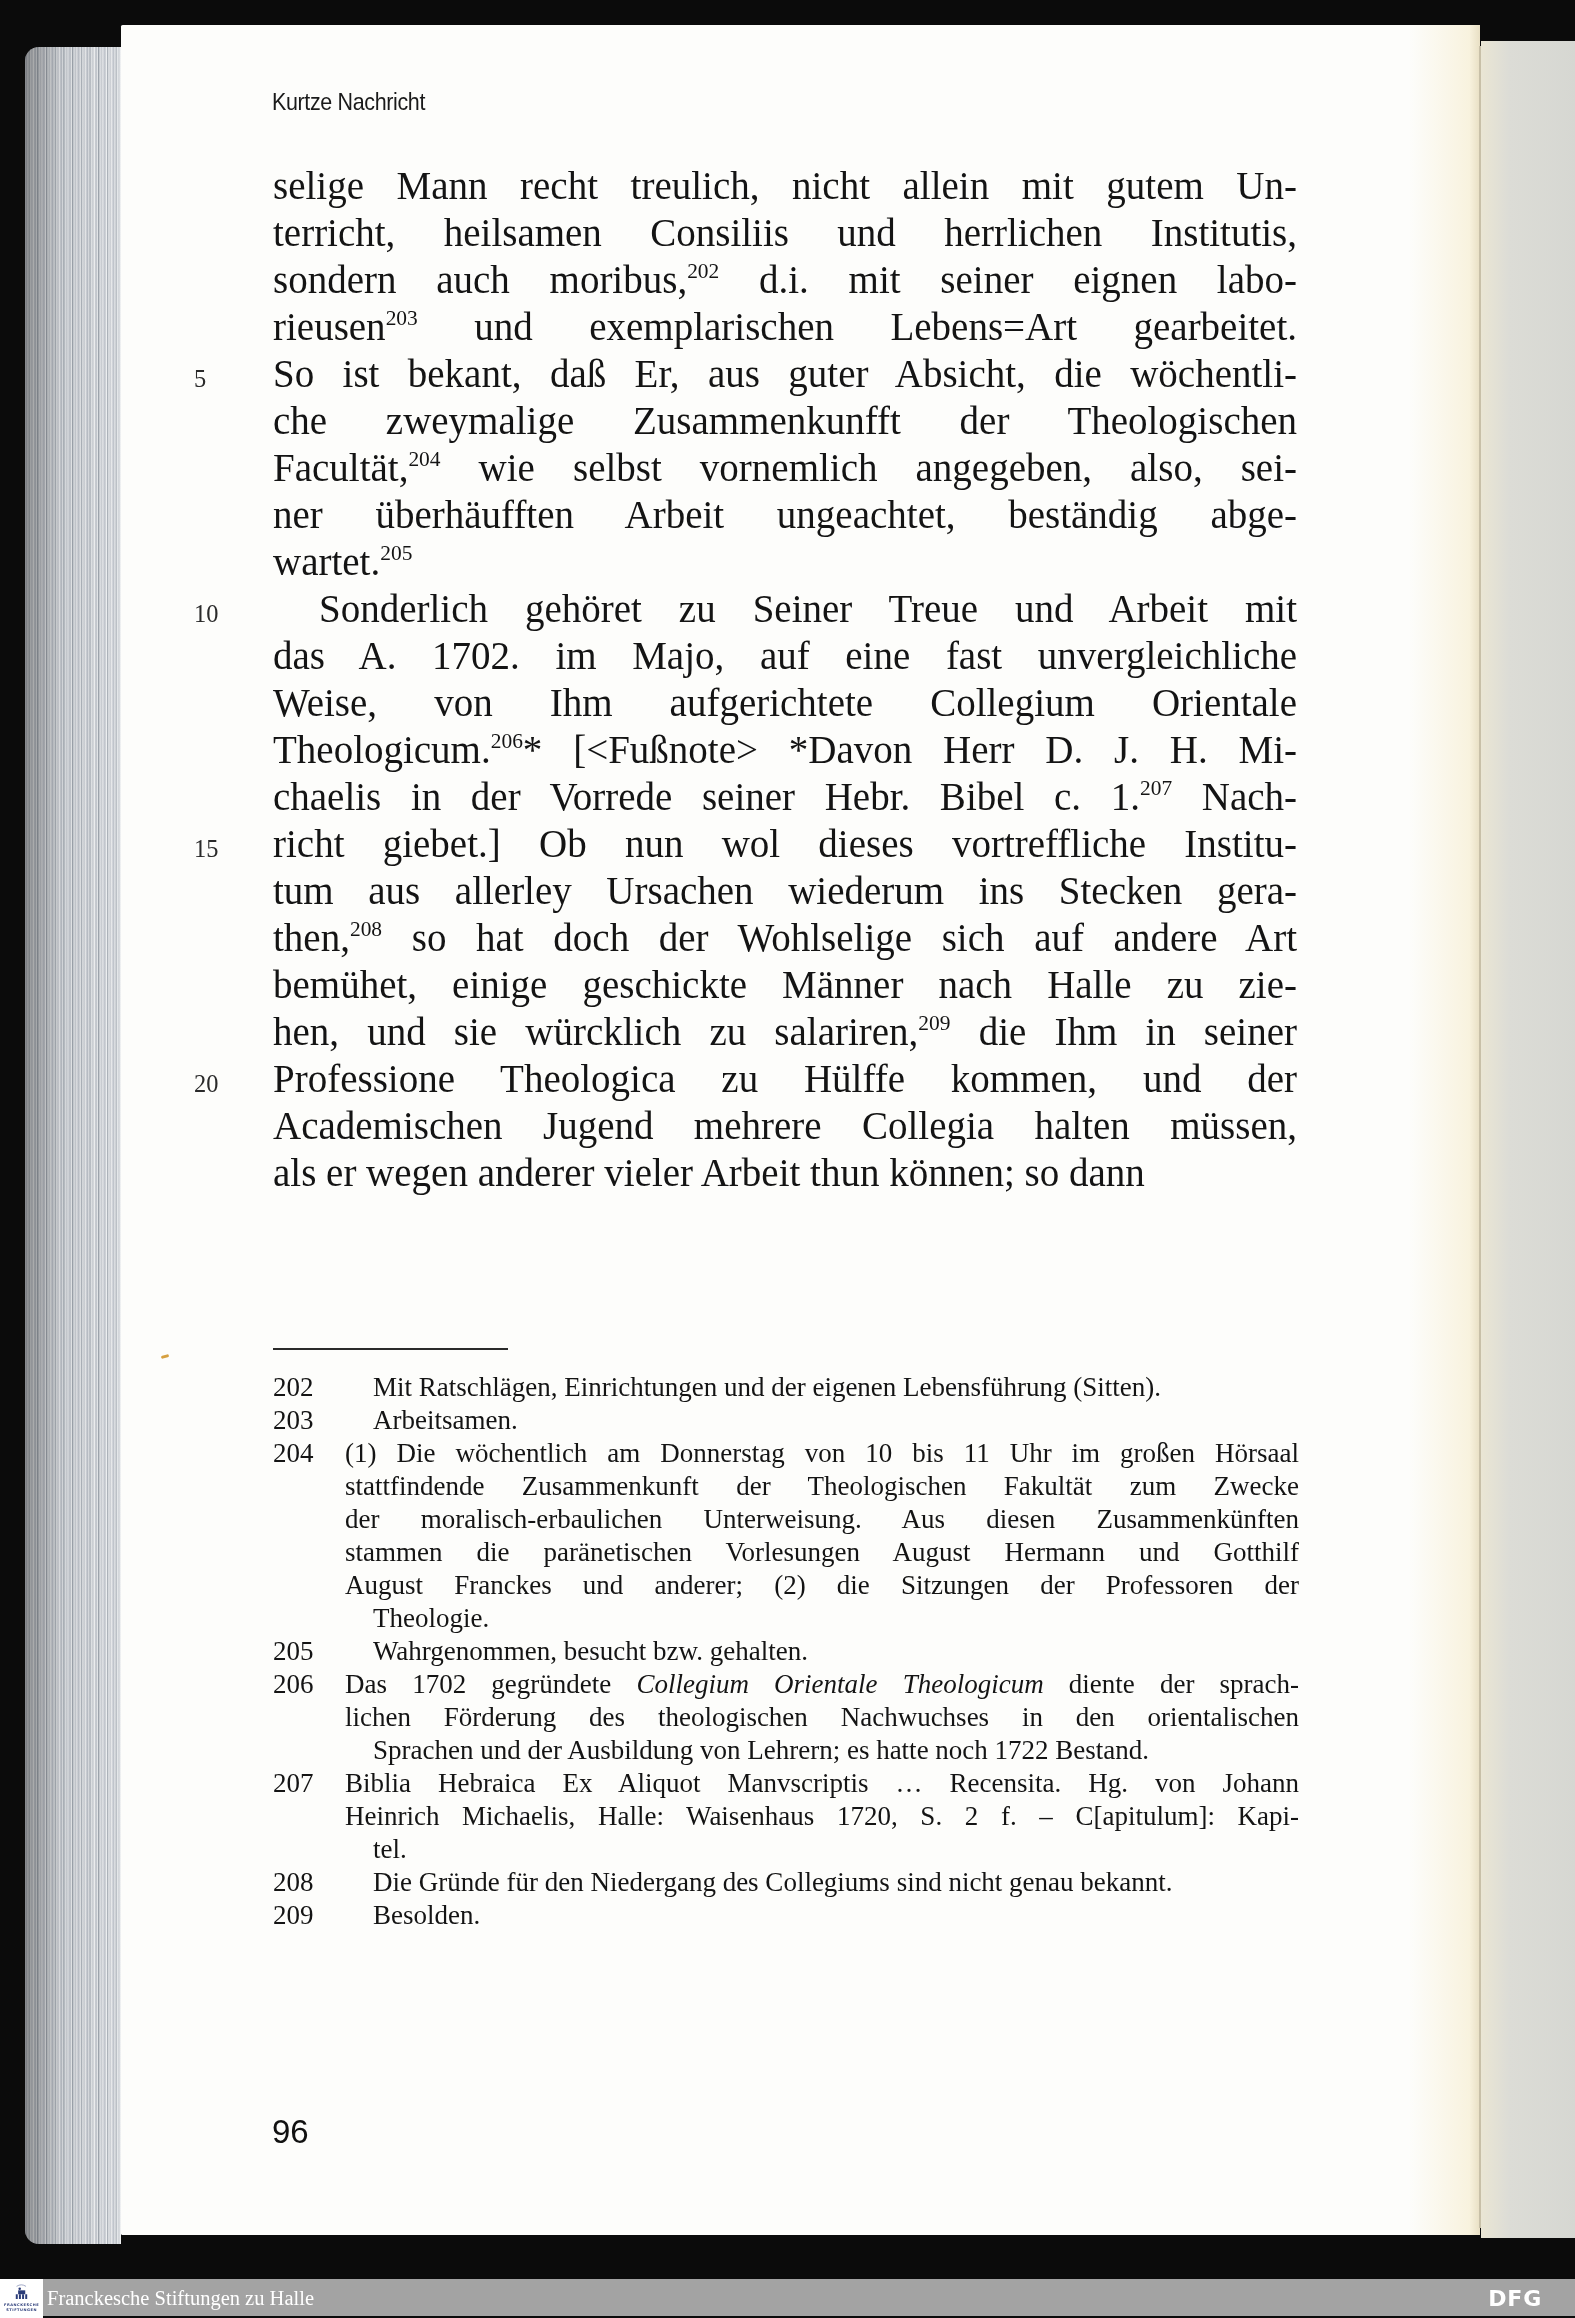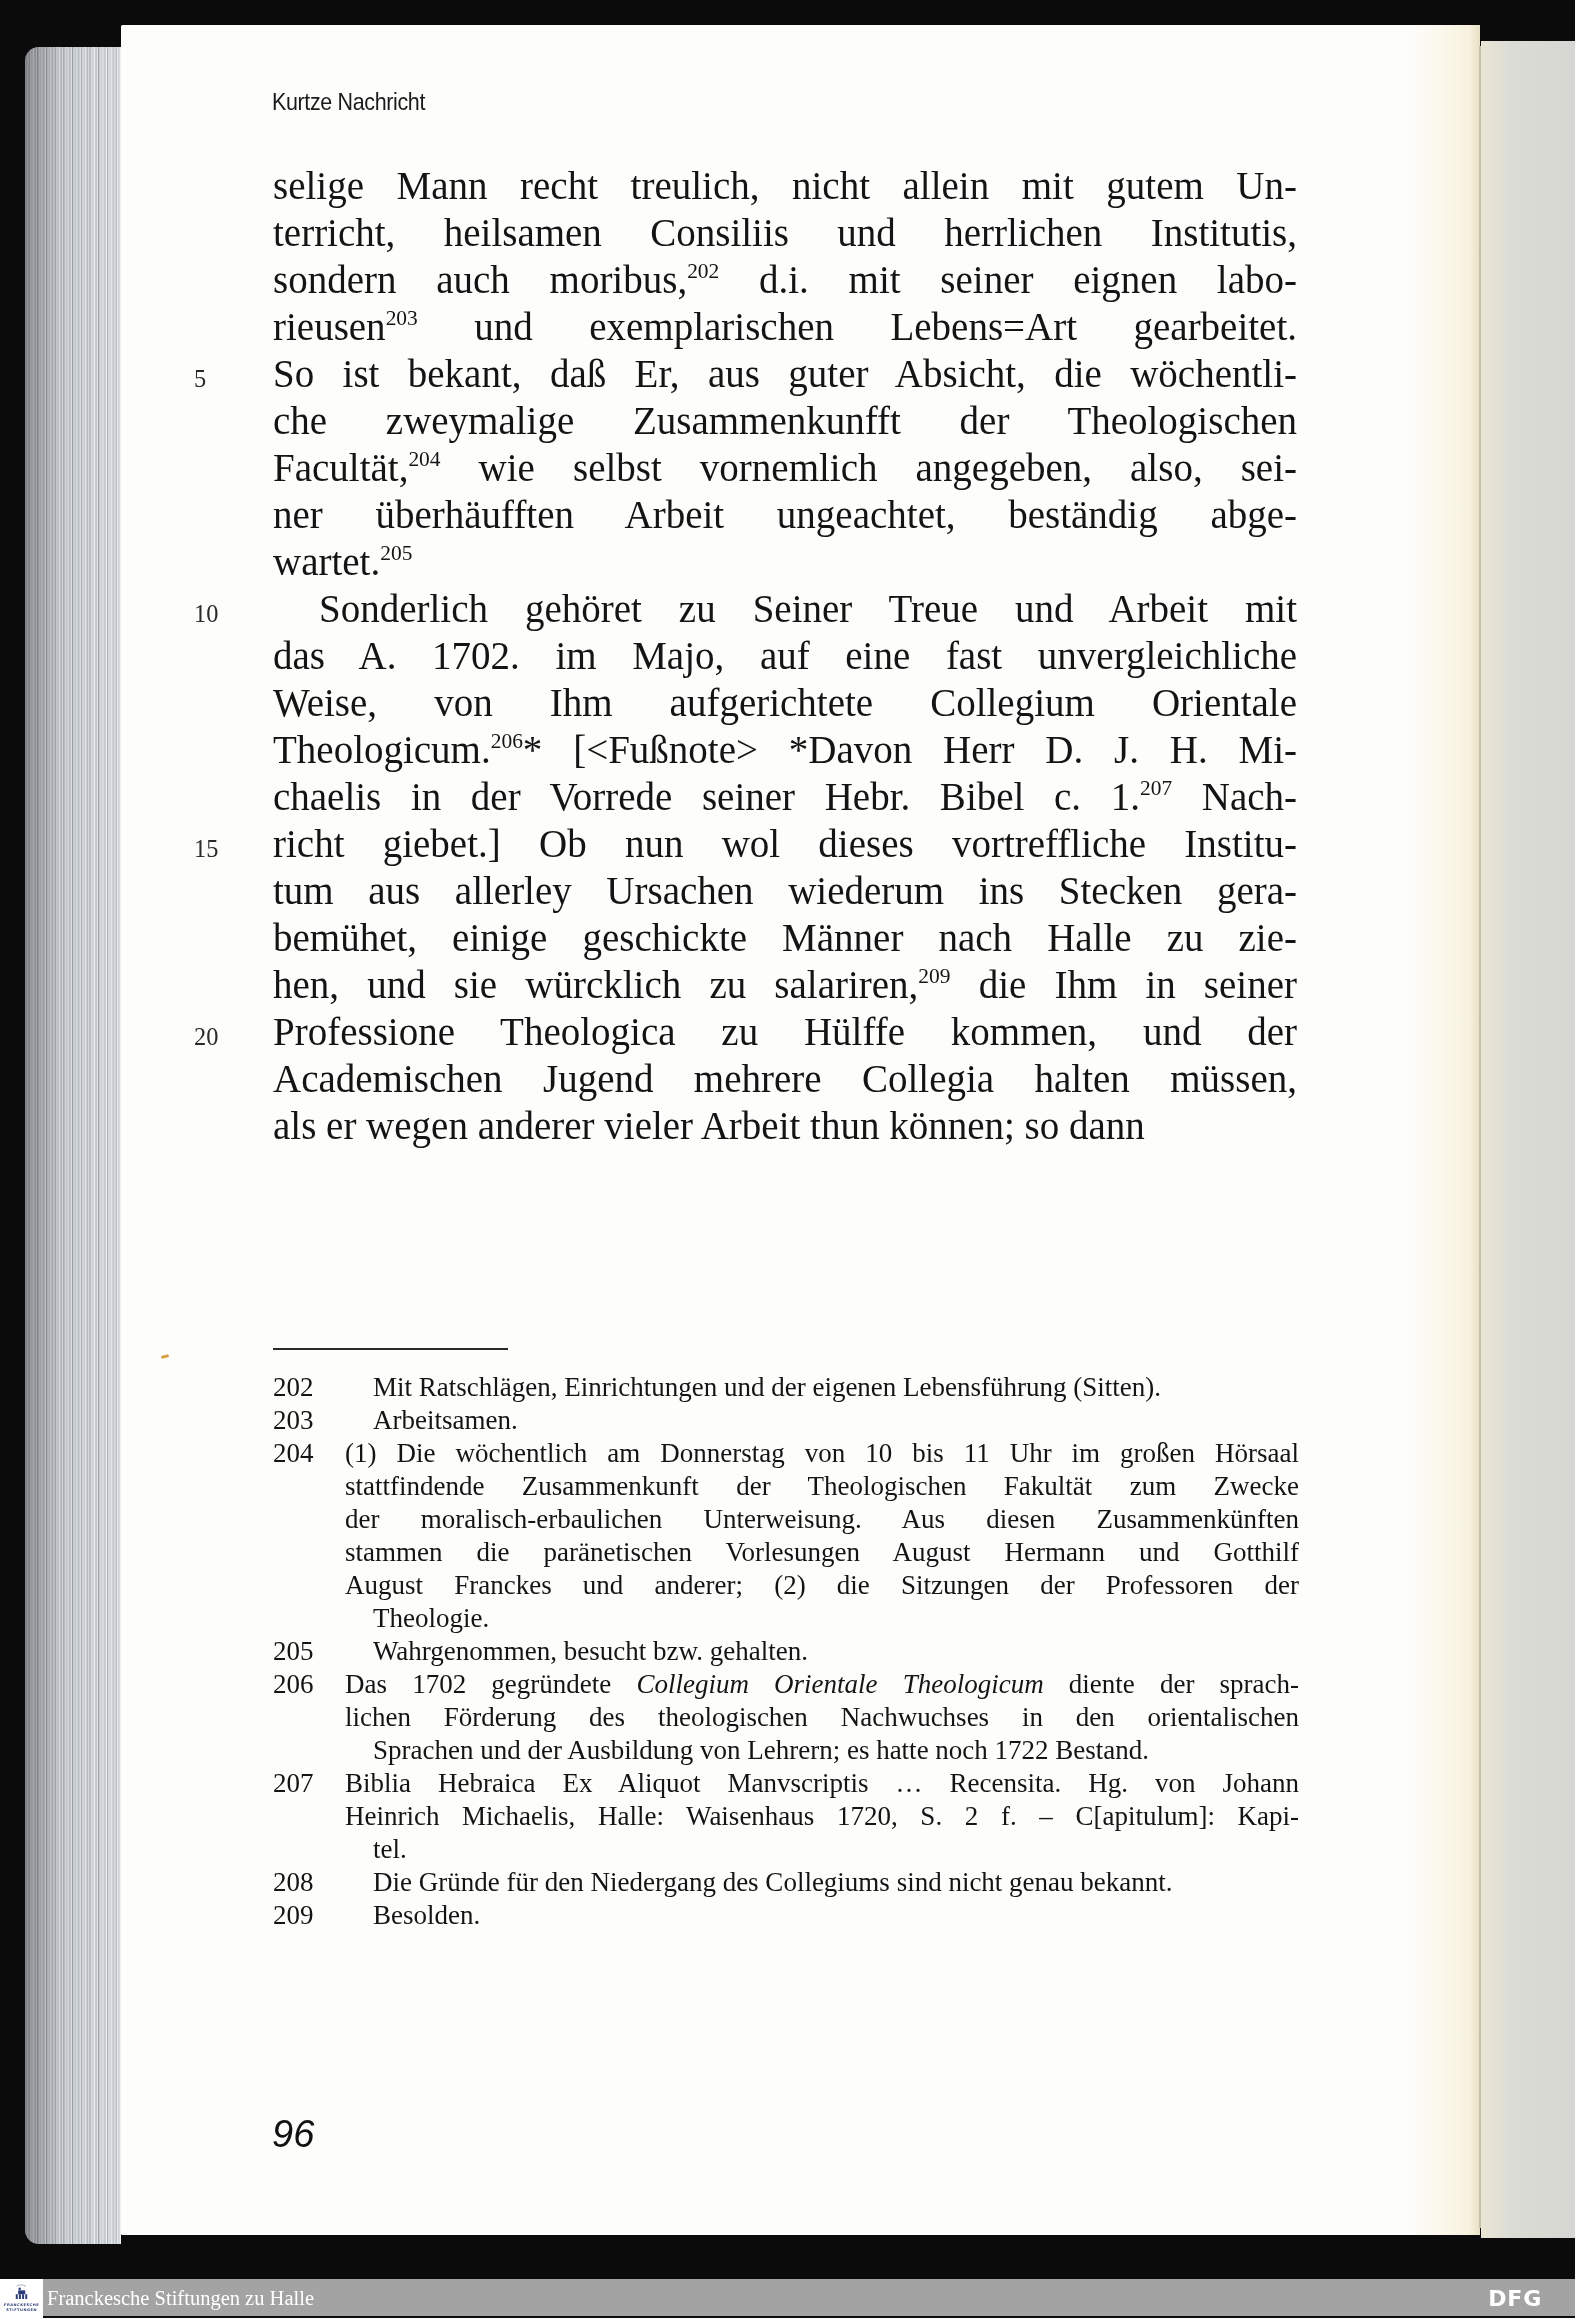--- a/index.html
+++ b/index.html
@@ -76,21 +76,21 @@
   }
   .fn-no { white-space: nowrap; }
   .fn-text { text-align: justify; }
   .fn-text .fl { display: block; white-space: nowrap; text-align: justify; text-align-last: justify; }
   .fn-text .fl.last { text-align-last: left; margin-left: 28px; }
   em { font-style: italic; }
 
   .page-number {
     position: absolute; left: 272px; top: 2113px;
     font-family: "Liberation Sans", "DejaVu Sans", sans-serif;
-    font-size: 38px; color: #111; font-style: italic;
+    font-size: 33px; color: #111;
   }
   .speck {
     position: absolute; left: 161px; top: 1355px; width: 7.9px; height: 3.2px;
     background: #d6a040; border-radius: 2.4px; transform: rotate(-15deg);
   }
 
   
   .footer-bar {
     position: absolute; left: 0; top: 2279px; width: 1575px; height: 37px;
     background: #a3a3a3;
@@ -136,20 +136,21 @@
     <span class="body-line">Facultät,<sup>204</sup> wie selbst vornemlich angegeben, also, sei-</span>
     <span class="body-line">ner überhäufften Arbeit ungeachtet, beständig abge-</span>
     <span class="body-line last">wartet.<sup>205</sup></span>
     <span class="body-line indent"><span class="line-no">10</span>Sonderlich gehöret zu Seiner Treue und Arbeit mit</span>
     <span class="body-line">das A. 1702. im Majo, auf eine fast unvergleichliche</span>
     <span class="body-line">Weise, von Ihm aufgerichtete Collegium Orientale</span>
     <span class="body-line">Theologicum.<sup>206</sup>* [&lt;Fußnote&gt; *Davon Herr D. J. H. Mi-</span>
     <span class="body-line">chaelis in der Vorrede seiner Hebr. Bibel c. 1.<sup>207</sup> Nach-</span>
     <span class="body-line"><span class="line-no">15</span>richt giebet.] Ob nun wol dieses vortreffliche Institu-</span>
     <span class="body-line">tum aus allerley Ursachen wiederum ins Stecken gera-</span>
+    <span class="body-line">then,<sup>208</sup> so hat doch der Wohlselige sich auf andere Art</span>
     <span class="body-line">bemühet, einige geschickte Männer nach Halle zu zie-</span>
     <span class="body-line">hen, und sie würcklich zu salariren,<sup>209</sup> die Ihm in seiner</span>
     <span class="body-line"><span class="line-no">20</span>Professione Theologica zu Hülffe kommen, und der</span>
     <span class="body-line">Academischen Jugend mehrere Collegia halten müssen,</span>
     <span class="body-line last">als er wegen anderer vieler Arbeit thun können; so dann</span>
   </div>
 
 <div class="fn-rule"></div>
 <div class="footnotes" id="footnotes">
     <div class="fn">

